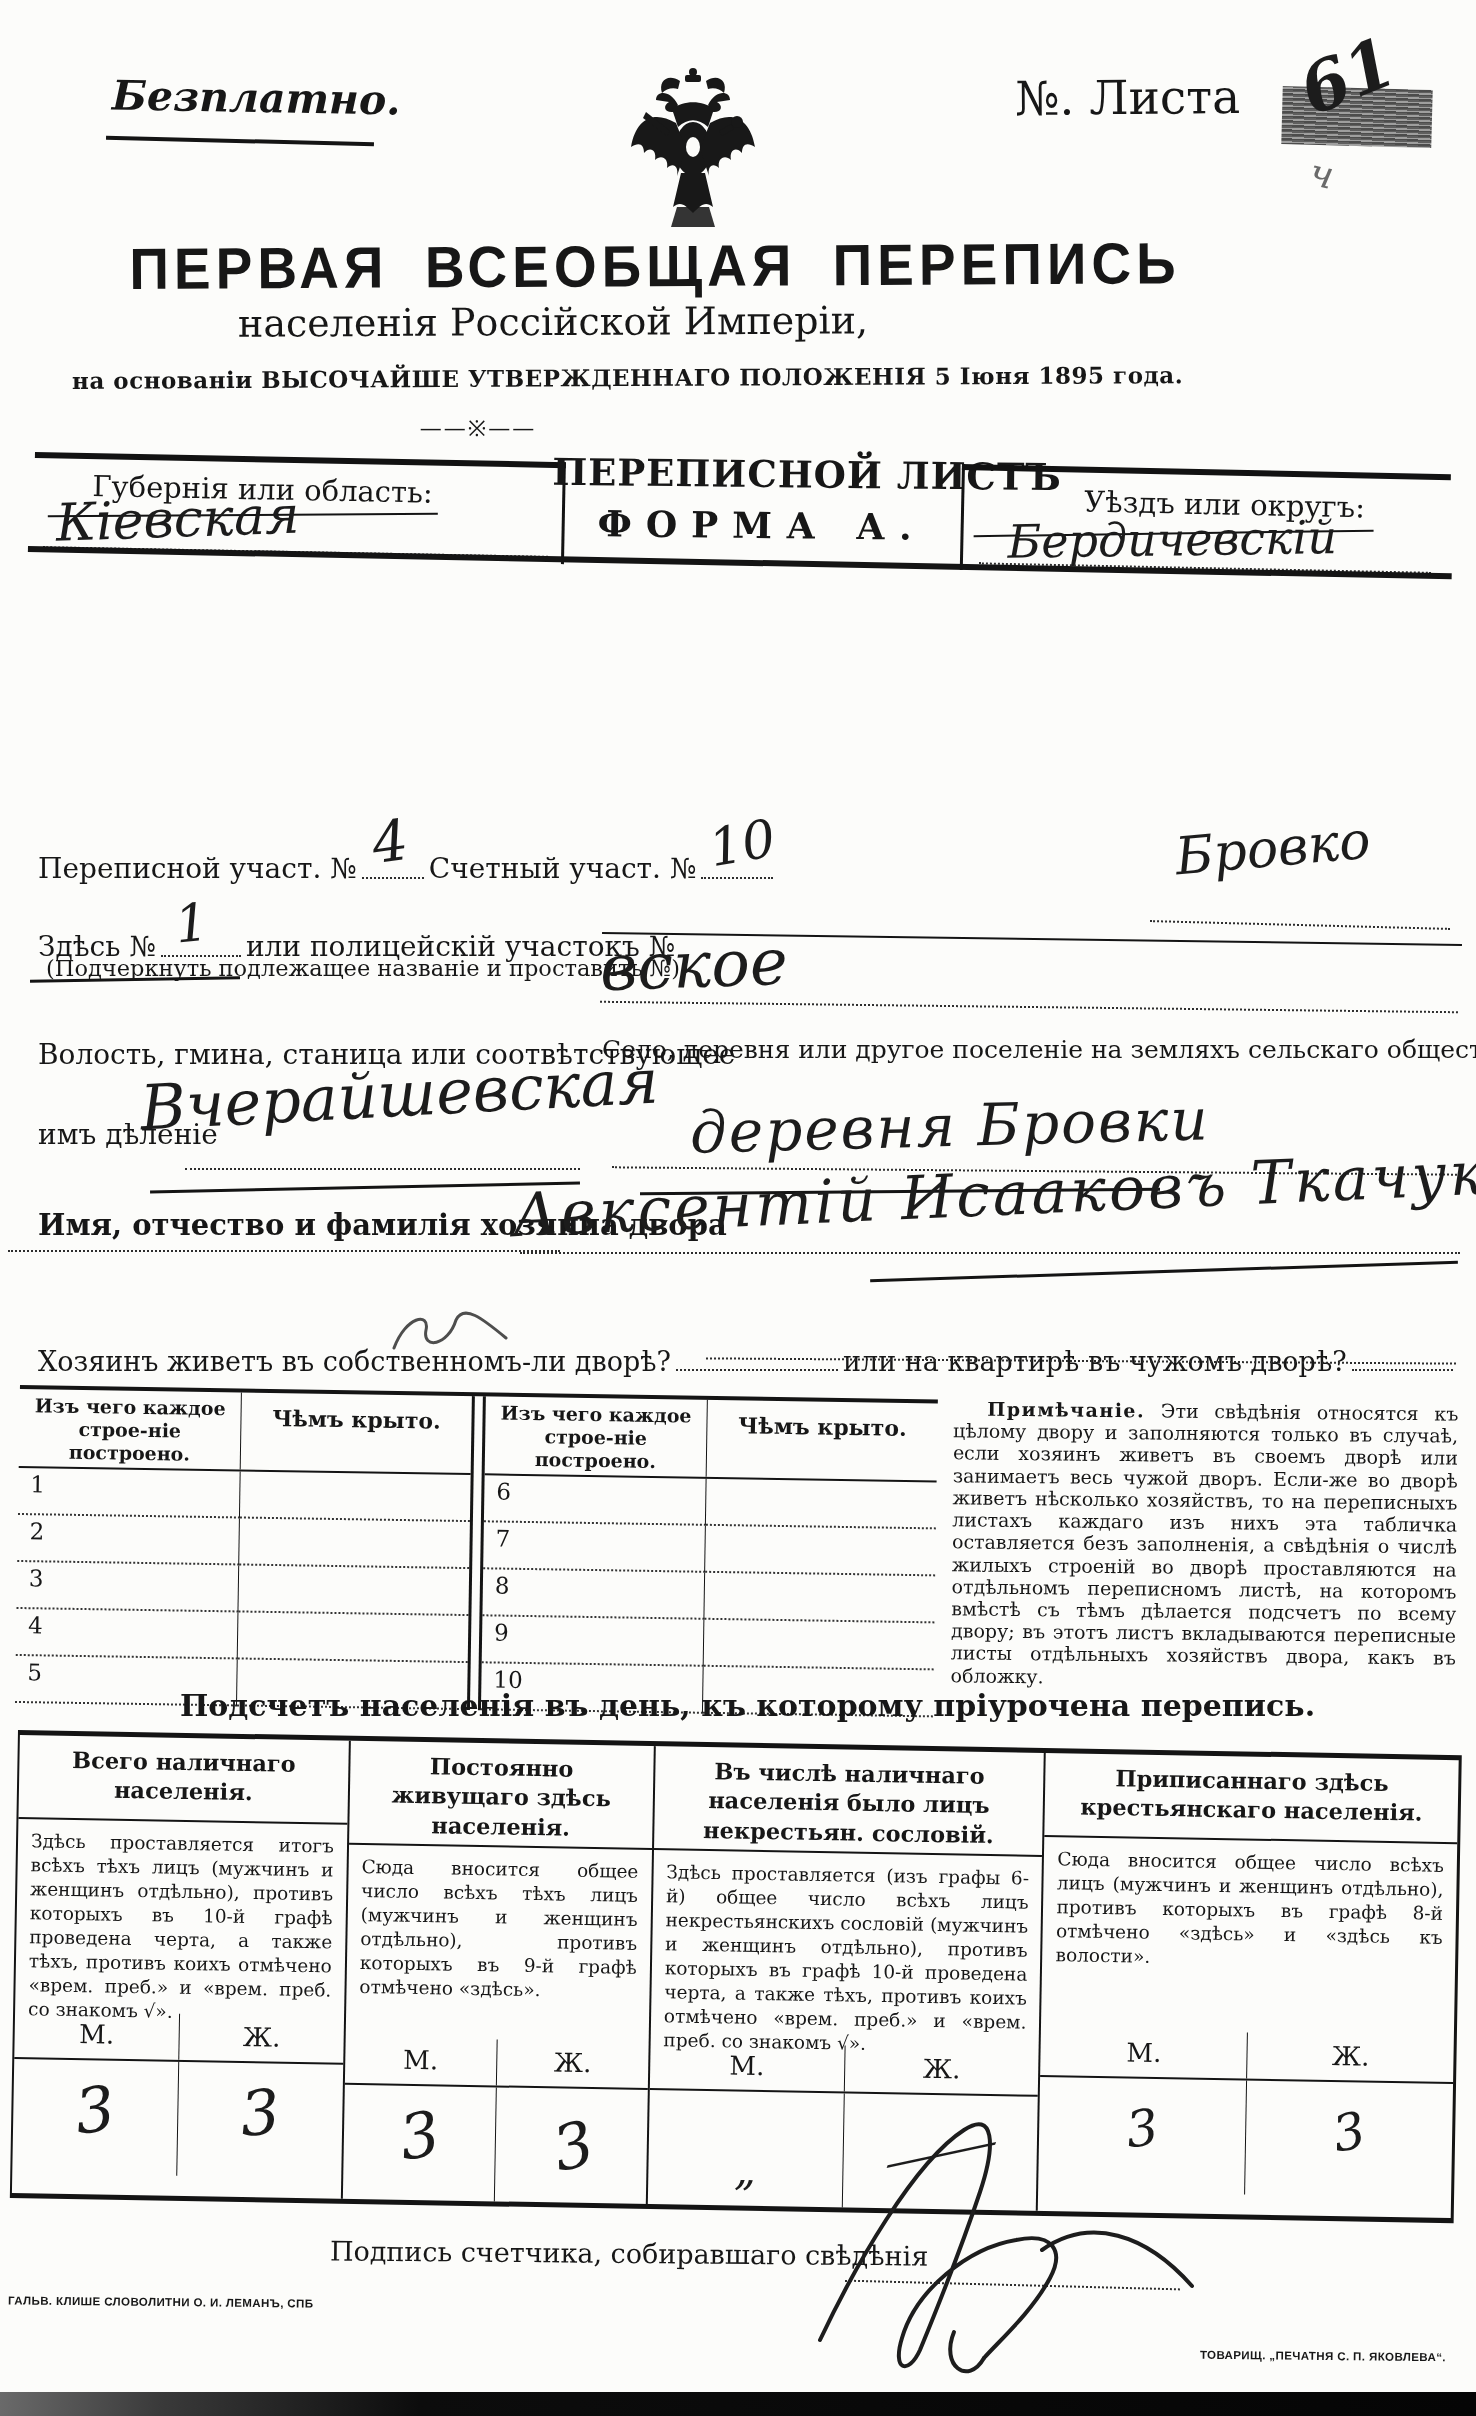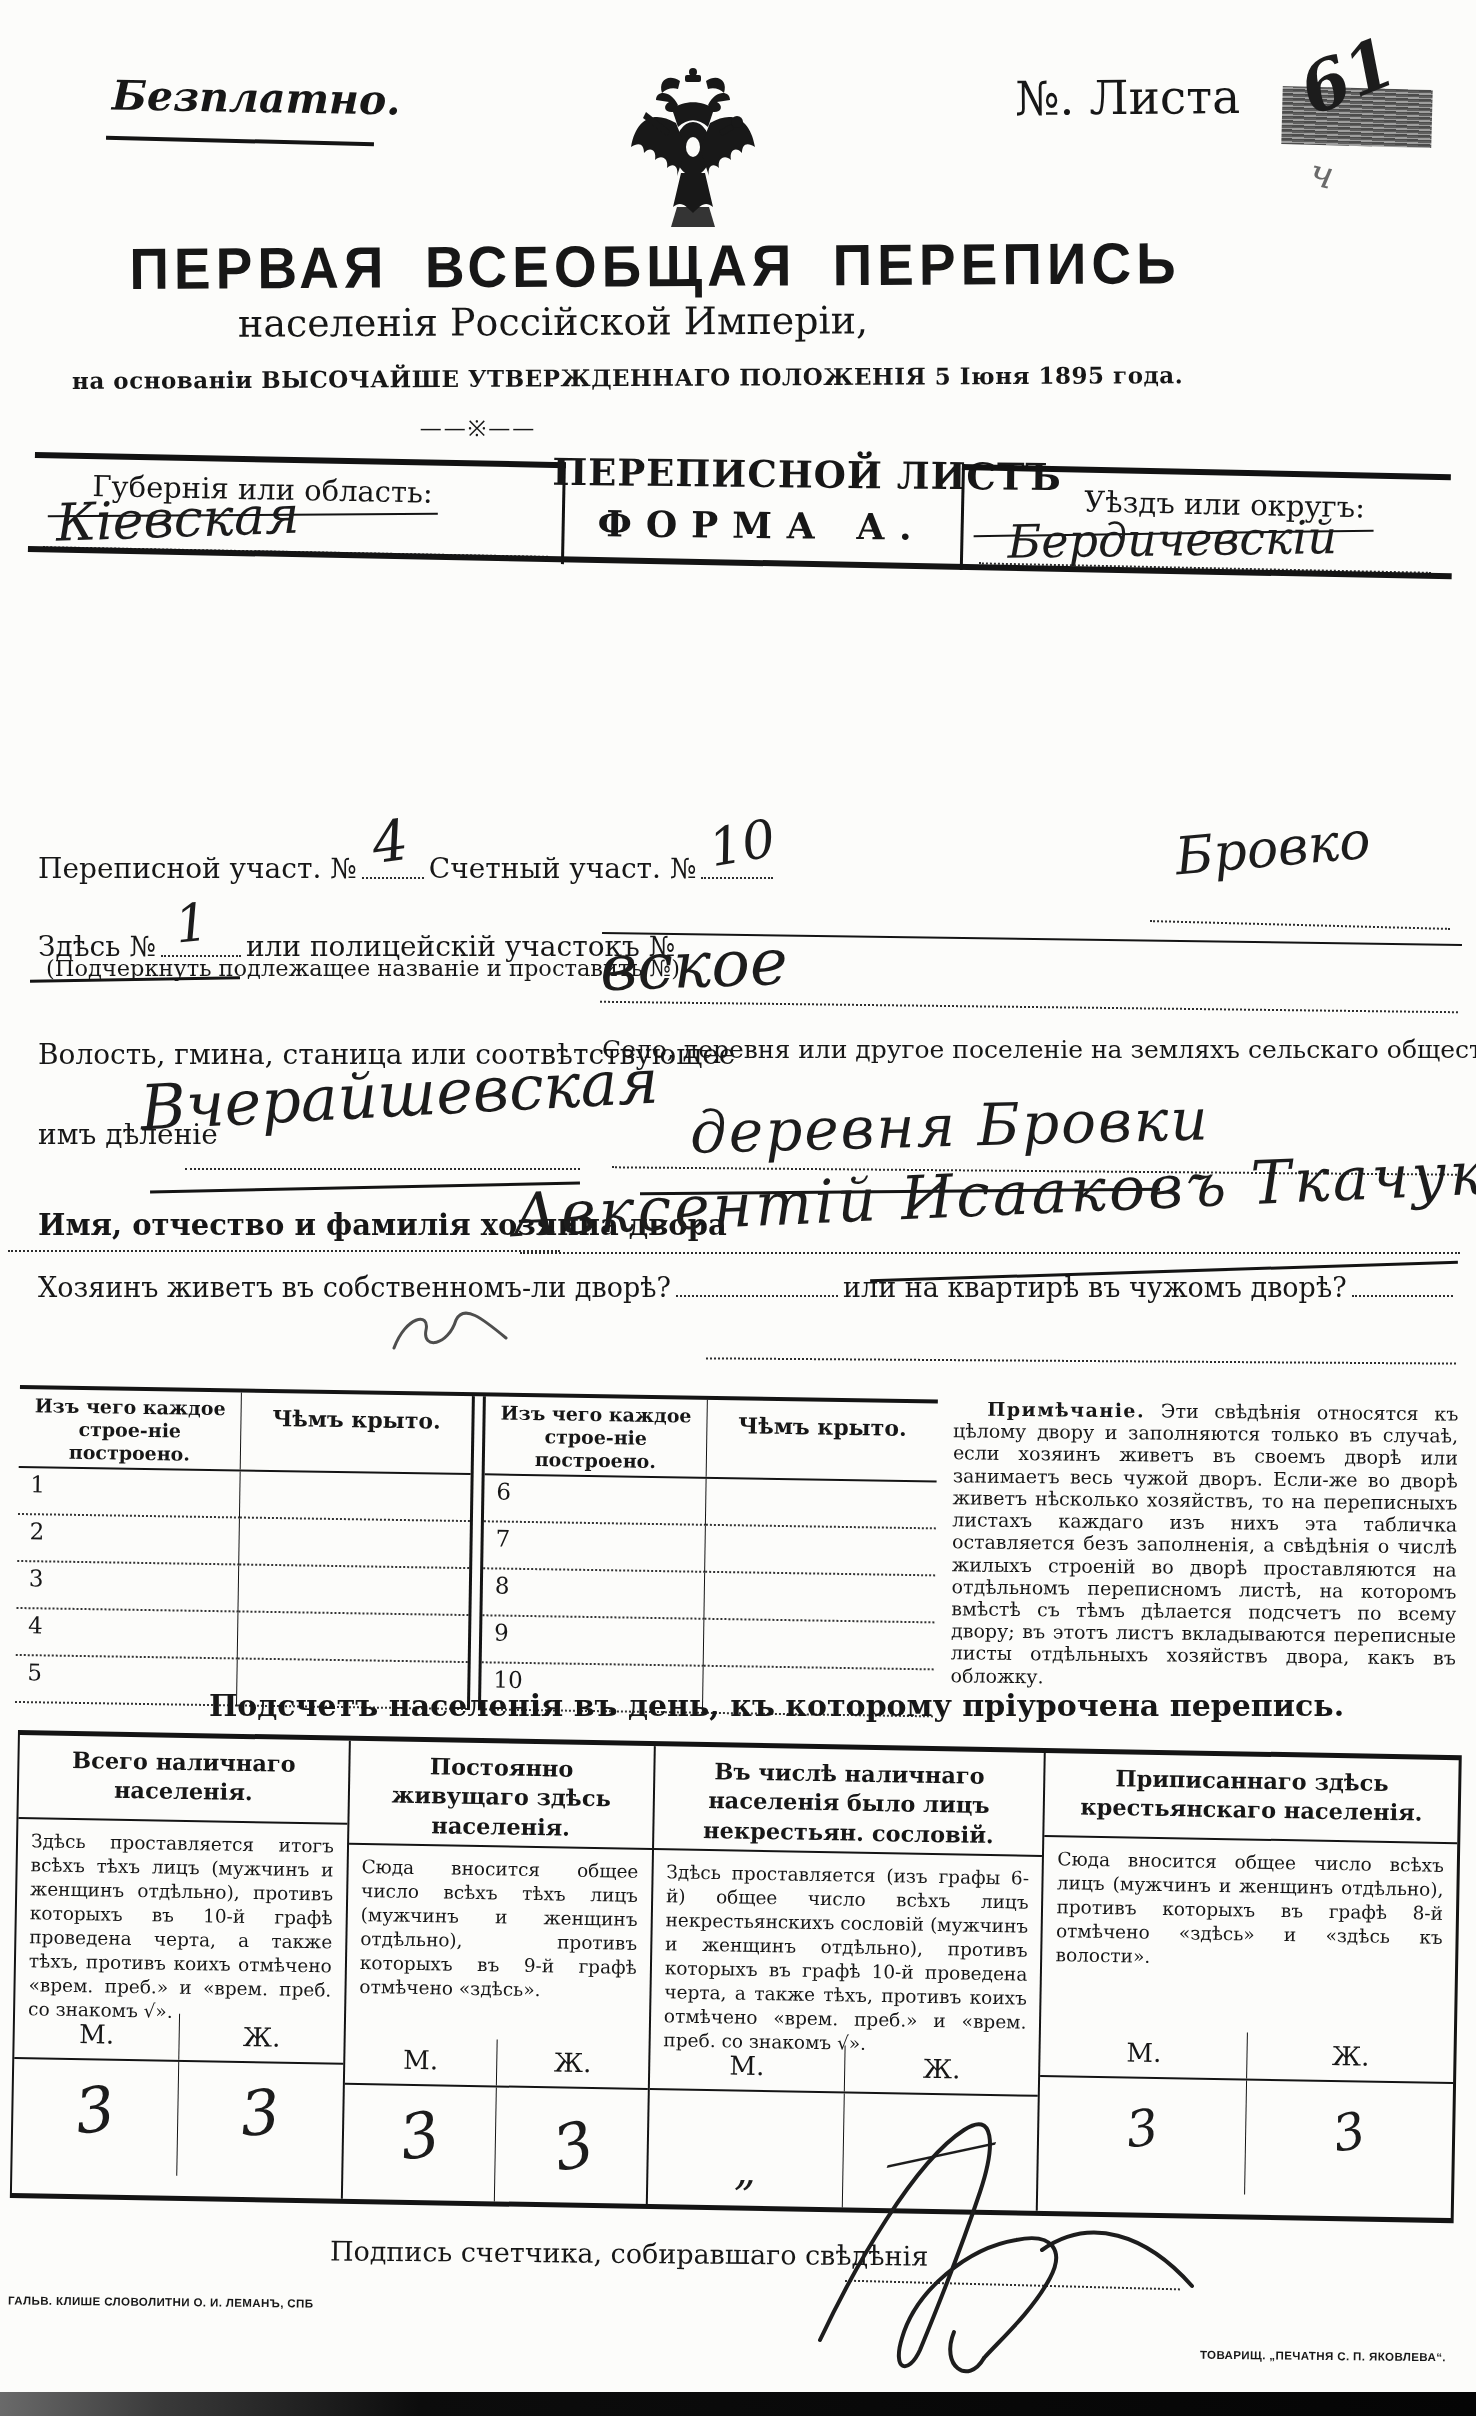--- a/index.html
+++ b/index.html
@@ -142,21 +142,21 @@
   <div class="abs srf nw" style="left:602px;top:1035px;font-size:25px;">Село, деревня или другое поселеніе на земляхъ сельскаго общества</div>
   <div class="abs hand" style="left:690px;top:1092px;font-size:58px;letter-spacing:2px;transform:rotate(-1.5deg);">деревня Бровки</div>
   <div class="abs dotline" style="left:612px;top:1170px;width:845px;transform:rotate(0.5deg);"></div>
   <div class="abs ln" style="left:640px;top:1190px;width:520px;height:2.5px;transform:rotate(-0.5deg);"></div>
 
   <div class="abs srf nw" style="left:38px;top:1208px;font-size:29px;font-weight:bold;">Имя, отчество и фамилія хозяина двора</div>
   <div class="abs dotline" style="left:520px;top:1252px;width:940px;"></div>
   <div class="abs hand" style="left:512px;top:1158px;font-size:60px;letter-spacing:3px;transform:rotate(-2.5deg);">Авксентій Исааковъ Ткачукъ</div>
   <div class="abs ln" style="left:870px;top:1270px;width:588px;height:2.5px;transform:rotate(-1.8deg);"></div>
 
-  <div class="abs flexrow srf" style="left:38px;top:1272px;width:1420px;font-size:27px;">
+  <div class="abs flexrow srf" style="left:38px;top:1346px;width:1420px;font-size:27px;">
     <span class="nw">Хозяинъ живетъ въ собственномъ-ли дворѣ?</span>
     <span class="dotfill" style="flex:1.6;"></span>
     <span class="nw">или на квартирѣ въ чужомъ дворѣ?</span>
     <span class="dotfill" style="flex:1;"></span>
   </div>
 
   <div class="abs" style="left:388px;top:1308px;width:130px;height:50px;">
     <svg width="130" height="50" viewBox="0 0 130 50">
       <path d="M6,40 C18,8 42,4 38,22 C34,42 60,38 68,12 C76,-4 94,10 118,30" fill="none" stroke="#222" stroke-width="3" stroke-linecap="round" opacity=".8"></path>
     </svg>
@@ -219,21 +219,21 @@
           </div>
       </div>
     </div>
   </div>
 
   <div class="abs note jt srf" style="left:952px;top:1400px;width:505px;transform:rotate(0.6deg);">
     <span style="font-weight:bold;letter-spacing:1.5px;padding-left:34px;">Примѣчаніе.</span>
     <span>Эти свѣдѣнія относятся къ цѣлому двору и заполняются только въ случаѣ, если хозяинъ живетъ въ своемъ дворѣ или занимаетъ весь чужой дворъ. Если-же во дворѣ живетъ нѣсколько хозяйствъ, то на переписныхъ листахъ каждаго изъ нихъ эта табличка оставляется безъ заполненія, а свѣдѣнія о числѣ жилыхъ строеній во дворѣ проставляются на отдѣльномъ переписномъ листѣ, на которомъ вмѣстѣ съ тѣмъ дѣлается подсчетъ по всему двору; въ этотъ листъ вкладываются переписные листы отдѣльныхъ хозяйствъ двора, какъ въ обложку.</span>
   </div>
 
-  <div class="abs srf nw" style="left:180px;top:1688px;width:1100px;text-align:center;font-size:30px;font-weight:bold;margin-left:29px;">Подсчетъ населенія въ день, къ которому пріурочена перепись.</div>
+  <div class="abs srf nw" style="left:180px;top:1688px;width:1100px;text-align:center;font-size:30px;font-weight:bold;">Подсчетъ населенія въ день, къ которому пріурочена перепись.</div>
 
   <div class="abs" style="left:18px;top:1730px;width:1444px;transform:rotate(1deg);transform-origin:0 0;">
     <div style="display:flex;border-top:5px solid #141414;border-bottom:5px solid #141414;border-left:2px solid #141414;border-right:3px solid #141414;box-sizing:border-box;">
 
       <div class="cgroup" style="width:332px;">
         <div class="title-cell srf">Всего наличнаго населенія.</div>
         <div class="desc-cell jt srf">Здѣсь проставляется итогъ всѣхъ тѣхъ лицъ (мужчинъ и женщинъ отдѣльно), противъ которыхъ въ 10-й графѣ проведена черта, а также тѣхъ, противъ коихъ отмѣчено «врем. преб.» и «врем. преб. со знакомъ √».</div>
         <div class="mf srf">
           <span>М.</span>
           <span>Ж.</span>

